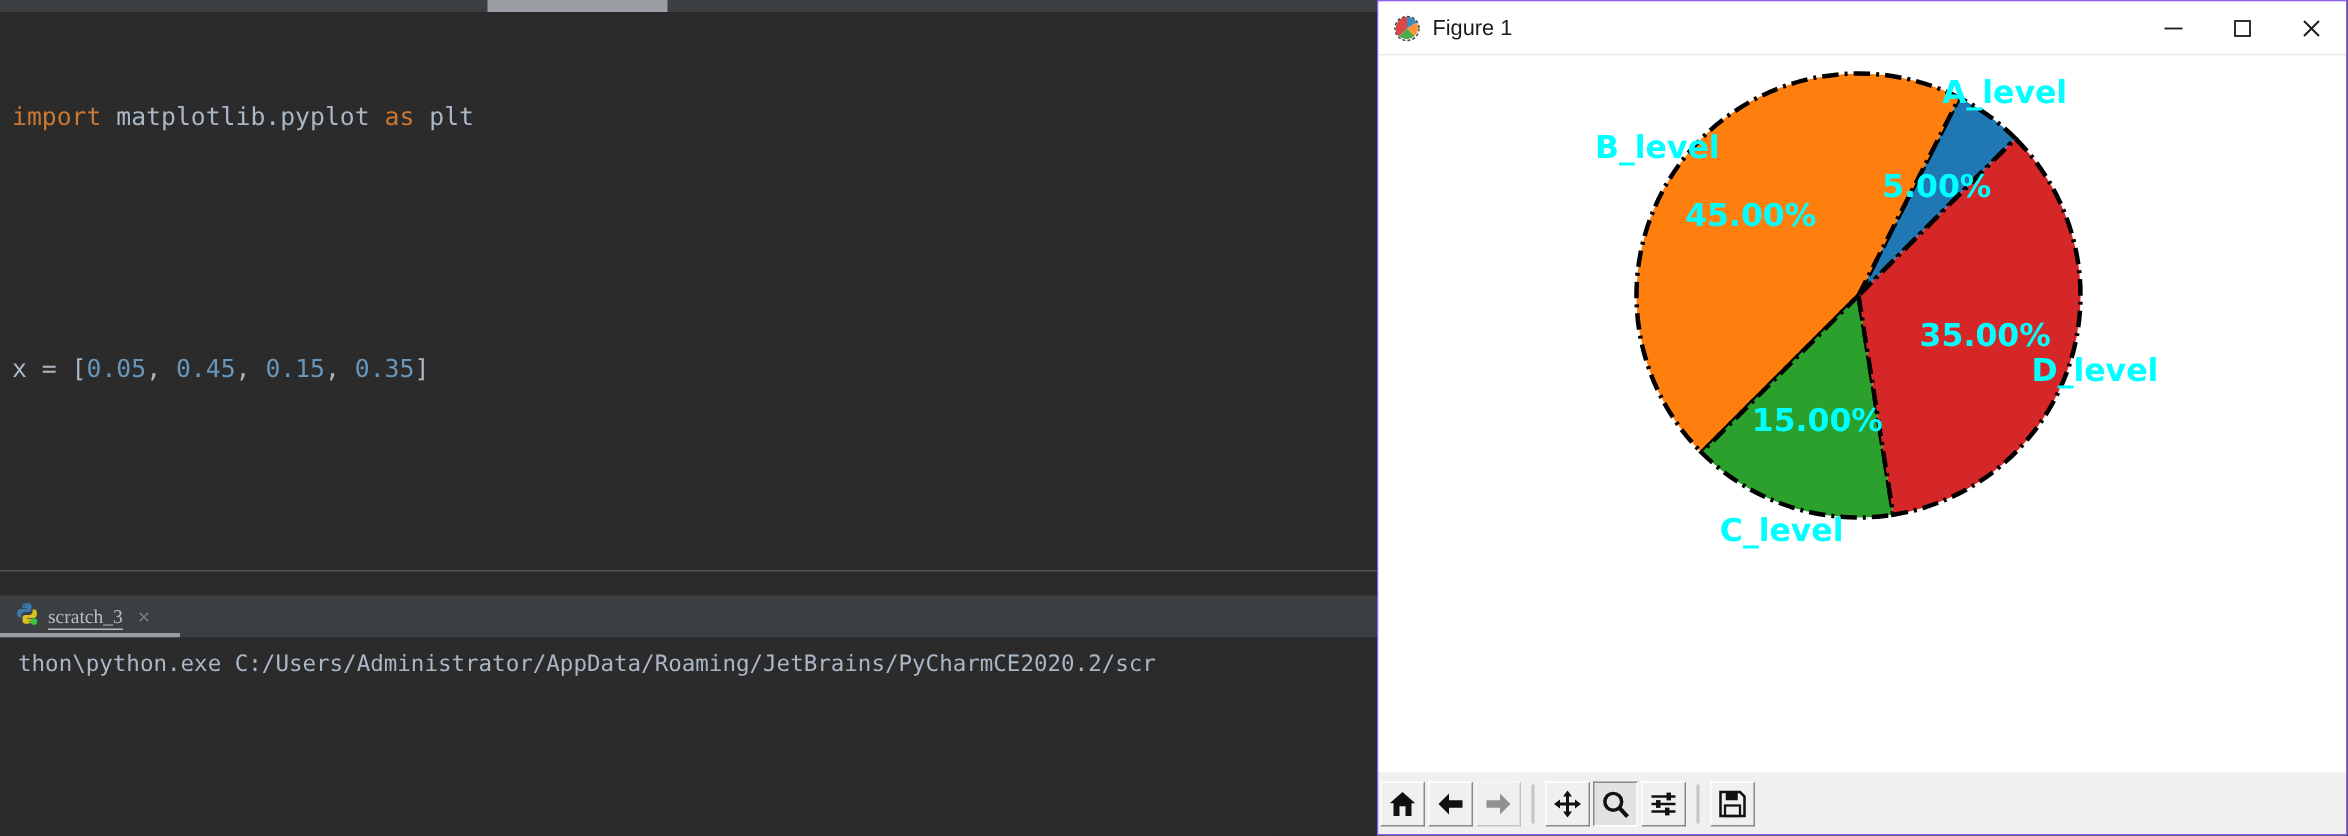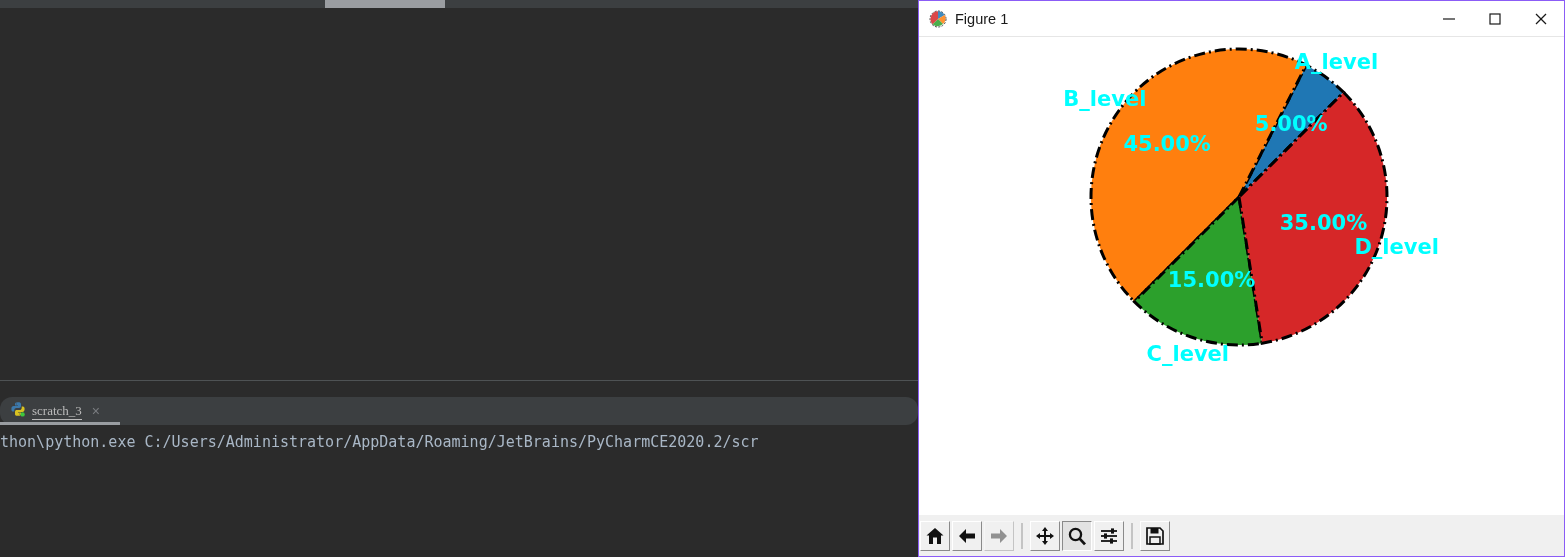--- a/index.html
+++ b/index.html
@@ -46,21 +46,20 @@
   
   #editor-gap {
     position: absolute; left: 0; top: 380px; width: 918px; height: 17px;
     background: #2b2b2b; border-top: 1px solid #4e5254;
   }
 
   
   #run-tabs {
     position: absolute; left: 0; top: 397px; width: 918px; height: 28px;
     background: #3c3f41;
-    border-radius: 12px;
   }
   #run-tab {
     position: absolute; left: 4px; top: 0; height: 28px;
     display: flex; align-items: center; gap: 6px; padding: 0 6px;
   }
   #run-tab .label {
     color: #bbbbbb; font-size: 13px;
     font-family: "Liberation Serif", serif;
     border-bottom: 1px solid #bbbbbb;
   }
@@ -74,21 +73,21 @@
   #console {
     position: absolute; left: 0; top: 425px; width: 918px; height: 132px;
     background: #2b2b2b;
     padding-top: 8px;
   }
   #console-line {
     color: #a9b7c6;
     font-family: "DejaVu Sans Mono", "Liberation Mono", monospace;
     font-size: 15px;
     white-space: nowrap;
-    padding-left: 0px;
+    padding-left: 12px;
   }
 
   
   #figure-window {
     position: absolute; left: 918px; top: 0;
     width: 647px; height: 557px;
     background: #f0f0f0;
     border: 1px solid #8b5cf6;
   }
   #fig-titlebar {
@@ -142,21 +141,23 @@
 
 <div id="root">
 
   <div id="ide">
 
     <div id="ide-top-scrollbar">
       <div class="thumb"></div>
     </div>
 
     <div id="editor">
+      <div class="code-line"><span class="kw">import</span><span class="txt"> matplotlib.pyplot </span><span class="kw">as</span><span class="txt"> plt</span></div>
       <div class="code-line">&nbsp;</div>
+      <div class="code-line"><span class="txt">x = [</span><span class="num">0.05</span><span class="txt">, </span><span class="num">0.45</span><span class="txt">, </span><span class="num">0.15</span><span class="txt">, </span><span class="num">0.35</span><span class="txt">]</span></div>
       <div class="code-line">&nbsp;</div>
       
       
       
       
       
       
       
     </div>
 

